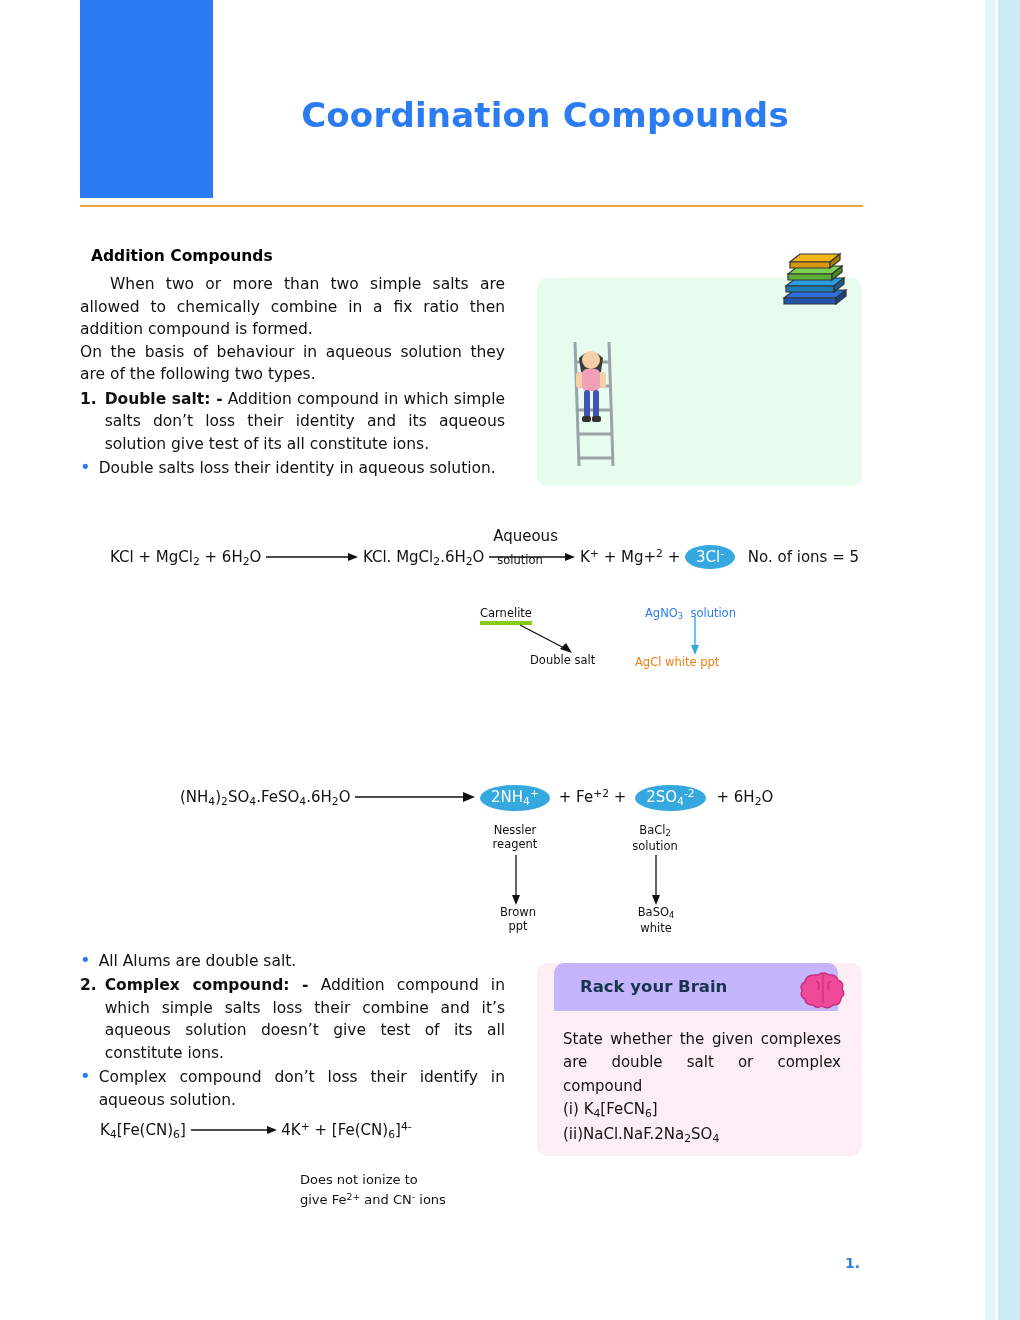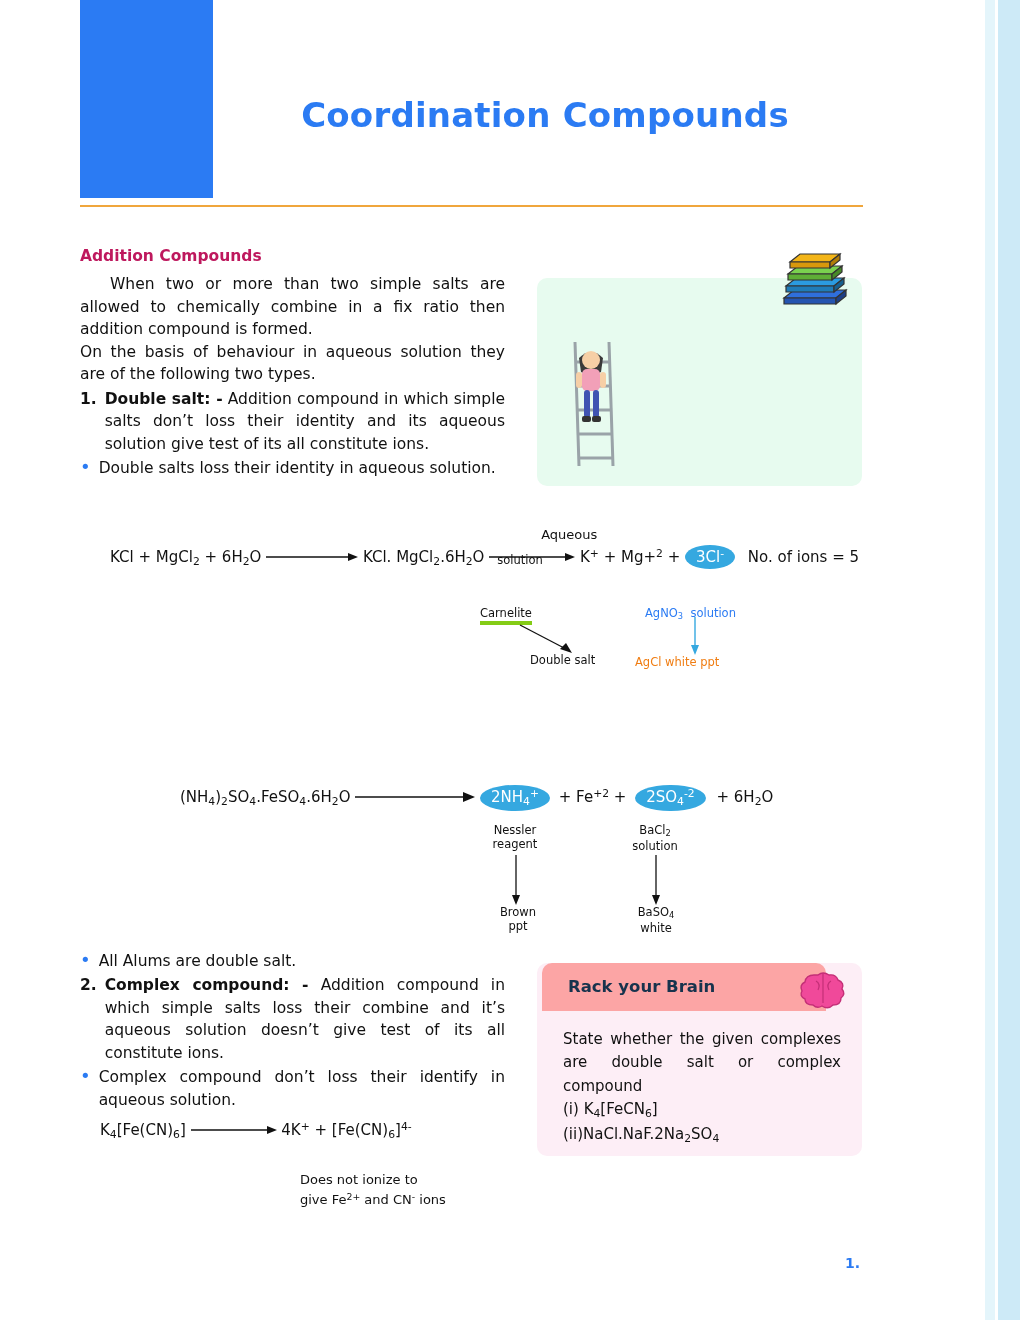--- a/index.html
+++ b/index.html
@@ -22,21 +22,21 @@
     text-align:center;
     font-size:34px;font-weight:bold;color:#2b7bf3;
     font-family:"DejaVu Sans", sans-serif;
     letter-spacing:0.2px;
   }
   .title-rule{position:absolute;left:0;top:205px;width:783px;height:2px;background:#f0a63c;}
 
   
   .content{position:absolute;left:80px;top:245px;width:783px;}
   .section-head{
-    color:#be185d;font-weight:bold;font-size:15.5px;margin:0 0 6px 0;
+    color:#000000;font-weight:bold;font-size:15.5px;margin:0 0 6px 11px;
   }
   .col-left{width:425px;font-size:15.5px;line-height:1.45;color:#111;}
   .just{text-align:justify;}
   .indent{text-indent:30px;}
   .li{display:flex;gap:8px;margin-top:2px;}
   .li .marker{flex:0 0 auto;font-weight:bold;}
   .li .bullet{flex:0 0 auto;color:#2b7bf3;font-size:18px;line-height:1.1;}
   .li .body{flex:1 1 auto;text-align:justify;}
   b{font-weight:bold;}
 
@@ -58,22 +58,22 @@
     font-size:14.5px;line-height:1.55;color:#111;text-align:justify;
   }
   .ladder-person{position:absolute;left:28px;top:60px;width:60px;height:130px;}
 
   
   .rack-box{
     position:absolute;left:537px;top:963px;width:325px;height:193px;
     background:#fdeef6;border-radius:10px;
   }
   .rack-head{
-    position:absolute;left:5px;top:0;width:284px;height:48px;
-    background:#fca5a5;border-radius:10px 10px 0 0;
+    position:absolute;left:17px;top:0;width:284px;height:48px;
+    background:#c4b5fd;border-radius:10px 10px 0 0;
   }
   .rack-head span{
     position:absolute;left:26px;top:14px;font-size:16.5px;font-weight:bold;color:#17334d;
   }
   .brain{position:absolute;right:18px;top:6px;width:44px;height:38px;}
   .rack-text{
     position:absolute;left:26px;top:65px;width:278px;
     font-size:15px;line-height:1.55;color:#111;text-align:justify;
   }
   .rack-text .nojust{text-align:left;}
@@ -217,21 +217,21 @@
   <div style="position:absolute;left:0;top:0;white-space:nowrap;">
     <span>KCl + MgCl<span class="sub">2</span> + 6H<span class="sub">2</span>O</span>
     <span style="display:inline-block;width:92px;position:relative;vertical-align:middle;">
       <svg width="92" height="12" viewBox="0 0 92 12">
         <line x1="0" y1="6" x2="84" y2="6" stroke="#111" stroke-width="1.4"></line>
         <polygon points="92,6 82,2 82,10" fill="#111"></polygon>
       </svg>
     </span>
     <span>KCl. MgCl<span class="sub">2</span>.6H<span class="sub">2</span>O</span>
     <span style="display:inline-block;width:86px;position:relative;vertical-align:middle;">
-      <span style="position:absolute;left:4px;top:-24px;font-size:13px;margin-left:48px;">Aqueous</span>
+      <span style="position:absolute;left:4px;top:-24px;font-size:15px;">Aqueous</span>
       <span style="position:absolute;left:8px;top:2px;font-size:11.5px;">solution</span>
       <svg width="86" height="12" viewBox="0 0 86 12">
         <line x1="0" y1="6" x2="78" y2="6" stroke="#111" stroke-width="1.4"></line>
         <polygon points="86,6 76,2 76,10" fill="#111"></polygon>
       </svg>
     </span>
     <span>K<span class="sup">+</span> + Mg+<span class="sup">2</span> + </span>
     <span class="oval">3Cl<span class="sup">-</span></span>
     <span style="margin-left:8px;">No. of ions = 5</span>
   </div>

